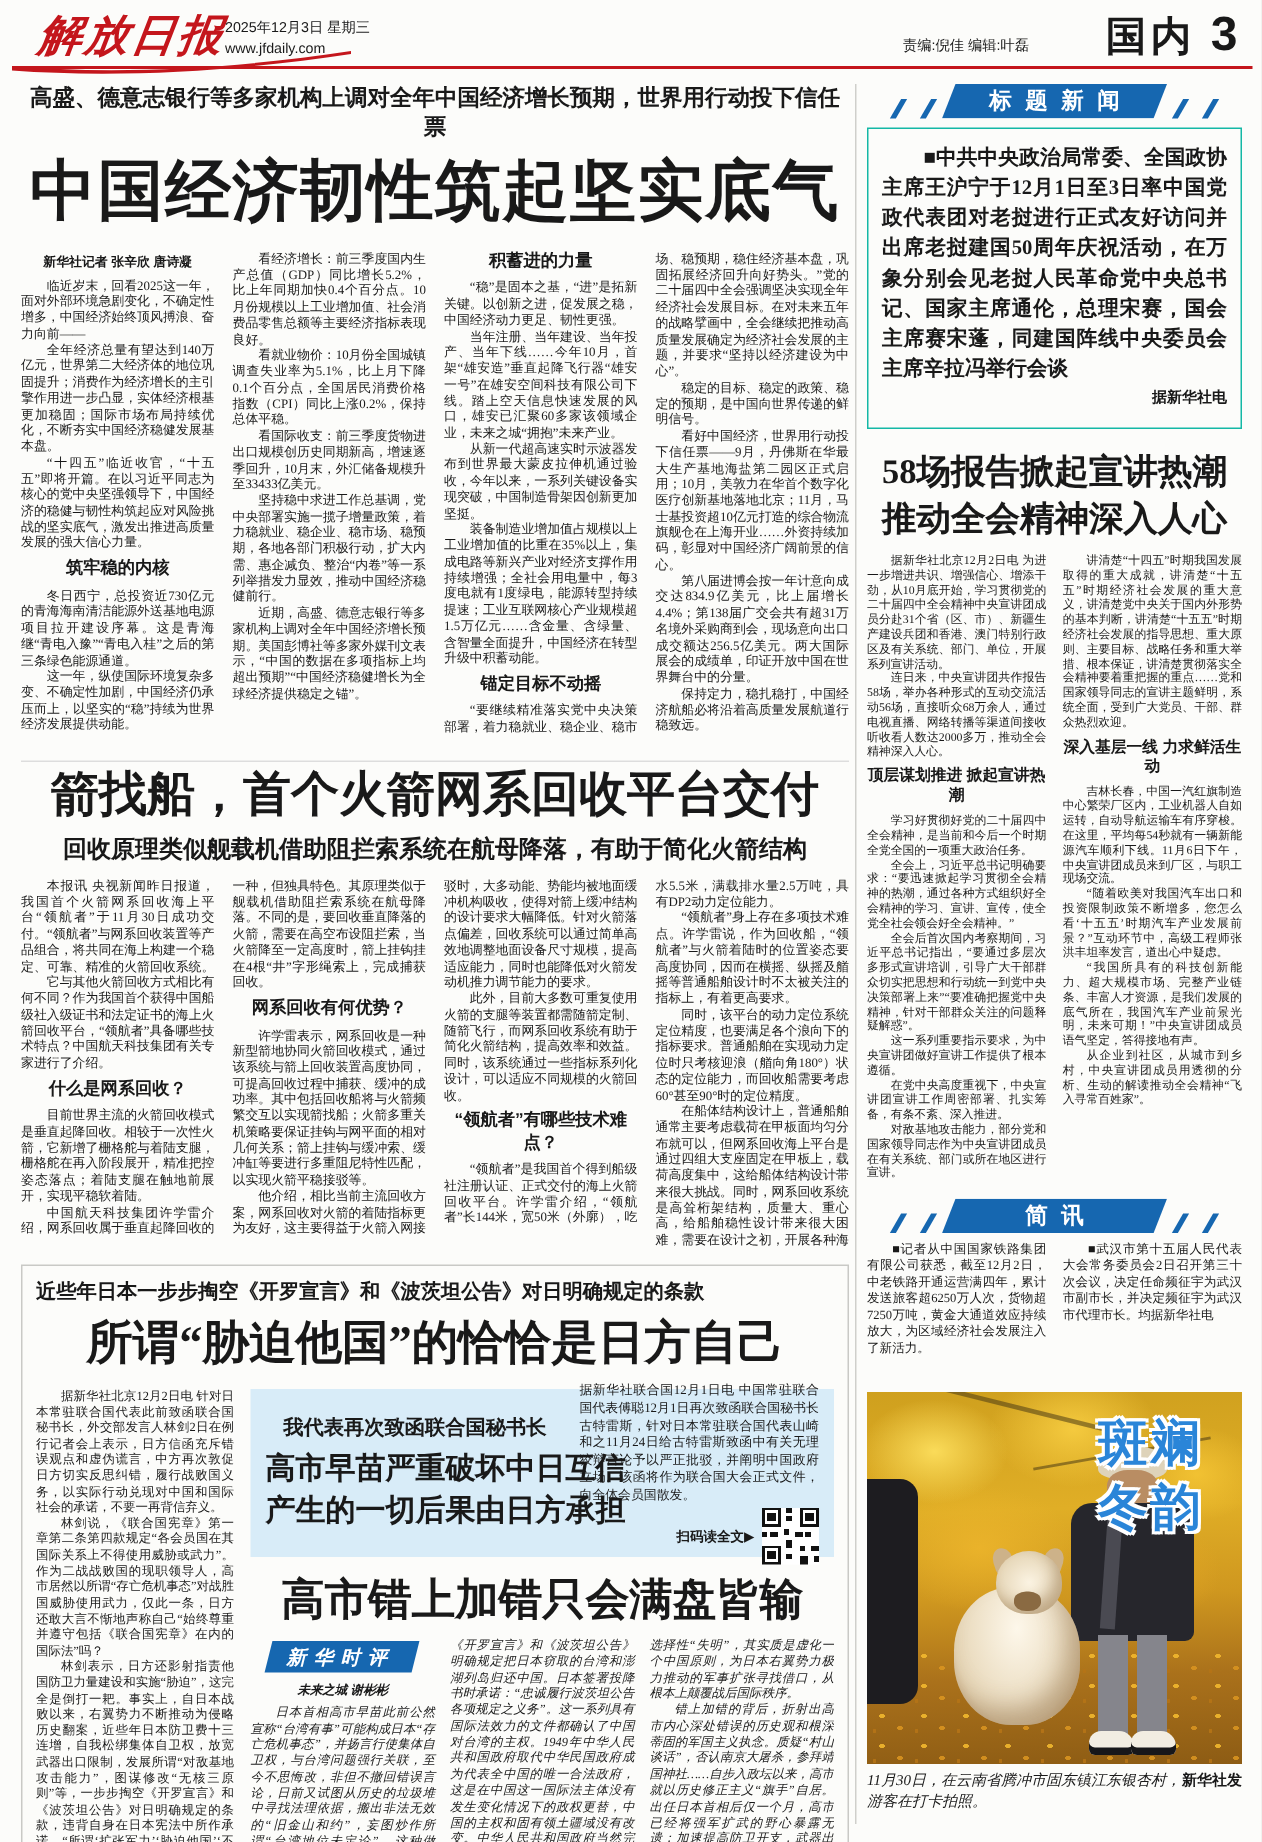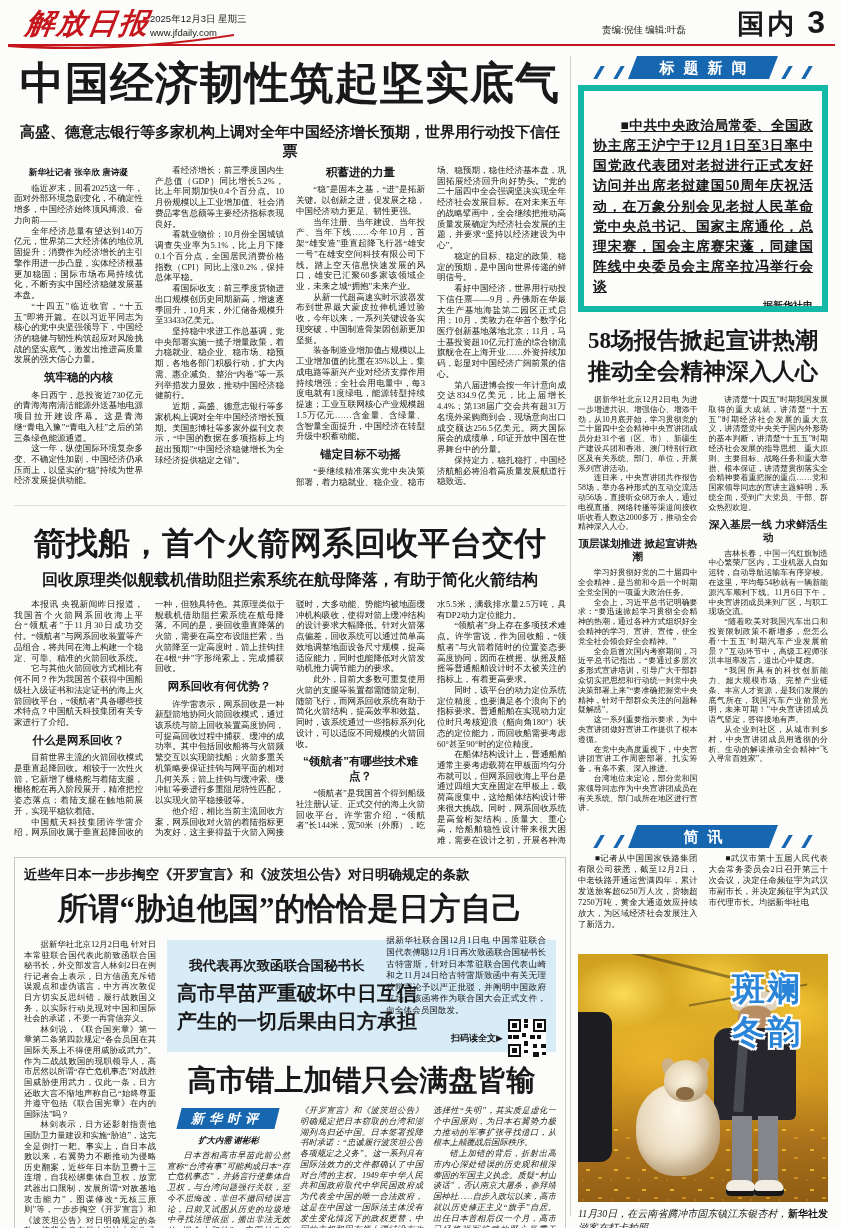--- a/index.html
+++ b/index.html
@@ -29,21 +29,21 @@
               font-size:11.5px;margin:5px 0;break-after:avoid;}
   .fi.byline{font-family:"Liberation Sans","DejaVu Sans",sans-serif;font-weight:bold;text-align:center;margin:2px 0 5px;}
   .fi.banner{background:#1667b0;color:#fff;font-family:"Liberation Sans","DejaVu Sans",sans-serif;
              font-weight:bold;font-size:13px;line-height:21px;letter-spacing:5px;text-align:center;
              width:80%;margin:2px auto 6px;transform:skewX(-14deg);}
   
   #a1-kicker{font-size:15px;font-weight:bold;text-align:center;margin:2px 0 4px;}
   #a1-title{font-size:44px;font-weight:900;text-align:center;letter-spacing:1px;margin:0 0 10px;white-space:nowrap;}
   #a1-body{height:330px;column-count:4;column-gap:12px;font-size:8.6px;line-height:1.25;}
   
-  #a2{margin-top:10px;border-top:1px solid #ddd;padding-top:16px;}
+  #a2{margin-top:10px;border-top:1px solid #ddd;padding-top:0;}
   #a2-title{font-size:32px;font-weight:900;text-align:center;margin:0 0 4px;white-space:nowrap;}
   #a2-sub{font-size:16px;font-weight:bold;text-align:center;margin:0 0 8px;}
   #a2-body{height:248px;column-count:4;column-gap:12px;font-size:8.6px;line-height:1.25;}
   
   #a3{margin-top:10px;border:1px solid #c9c9c6;padding:8px 9px 6px;}
   #a3-kicker{font-size:13.5px;font-weight:bold;margin:0 0 4px;}
   #a3-title{font-size:31px;font-weight:900;text-align:center;margin:0 0 10px;white-space:nowrap;}
   #a3-row{display:flex;gap:11px;}
   #a3-left{width:132px;flex:none;height:358px;overflow:hidden;font-size:8.3px;line-height:1.28;text-align:justify;}
   #a3-right{flex:1;min-width:0;}
@@ -56,21 +56,21 @@
   #bb-qr-label{font-weight:bold;font-size:9px;}
   #a4-title{font-size:29px;font-weight:900;text-align:center;margin:9px 0 5px;white-space:nowrap;}
   #a4-body{height:212px;column-count:3;column-gap:10px;font-size:8.3px;line-height:1.3;font-style:italic;}
   #a4-body .fi.banner{font-style:normal;}
   
   .flagrow{display:flex;align-items:flex-end;justify-content:center;gap:7px;margin:2px 0 6px;}
   .slash{width:16px;height:13px;transform:skewX(-30deg);border-left:4px solid #1667b0;border-right:4px solid #1667b0;}
   .flag{width:150px;height:23px;background:#1667b0;color:#fff;font-family:"Liberation Sans","DejaVu Sans",sans-serif;
         font-weight:bold;font-size:15px;line-height:23px;text-align:center;letter-spacing:9px;text-indent:9px;
         clip-path:polygon(9px 0,100% 0,calc(100% - 9px) 100%,0 100%);}
-  #newsbox{border:6px solid #14b8a6;padding:25px 9px 5px;height:185px;overflow:hidden;text-decoration:underline;}
+  #newsbox{border:1px solid #14b8a6;padding:9px 9px 5px;height:185px;overflow:hidden;}
   #newsbox-text{font-size:13.8px;font-weight:bold;line-height:1.46;text-align:justify;text-indent:2em;margin:0;}
   #newsbox-credit{font-size:10px;font-weight:bold;text-align:right;margin-top:2px;}
   #a5-title{font-size:23px;font-weight:900;text-align:center;line-height:1.35;margin:13px 0 8px;white-space:nowrap;}
   #a5-body{height:428px;column-count:2;column-gap:11px;font-size:7.9px;line-height:1.24;}
   #a5-body .fi.subhead{font-size:10.5px;}
   #briefs{height:94px;column-count:2;column-gap:11px;font-size:8.4px;line-height:1.3;margin-top:4px;}
   
   #photo{position:relative;margin-top:6px;width:250px;height:248px;overflow:hidden;background:
      radial-gradient(70px 50px at 18% 16%,rgba(252,222,92,.95),rgba(252,222,92,0) 70%),
      radial-gradient(80px 55px at 55% 10%,rgba(248,206,66,.9),rgba(248,206,66,0) 70%),
@@ -129,22 +129,22 @@
       <span class="pg sans">3</span>
     </div>
     <div id="redline"></div>
   </div>
 
   <div id="vdivider"></div>
 
   <div id="main-left">
 
     <div>
+      <div id="a1-kicker" class="sans">高盛、德意志银行等多家机构上调对全年中国经济增长预期，世界用行动投下信任票</div>
       <div id="a1-title" class="sans">中国经济韧性筑起坚实底气</div>
-      <div id="a1-kicker" class="sans">高盛、德意志银行等多家机构上调对全年中国经济增长预期，世界用行动投下信任票</div>
       <div id="a1-body" class="body-cols">
           <div class="fi byline">新华社记者 张辛欣 唐诗凝</div>
           <div class="fi para">临近岁末，回看2025这一年，面对外部环境急剧变化，不确定性增多，中国经济始终顶风搏浪、奋力向前——</div>
           <div class="fi para">全年经济总量有望达到140万亿元，世界第二大经济体的地位巩固提升；消费作为经济增长的主引擎作用进一步凸显，实体经济根基更加稳固；国际市场布局持续优化，不断夯实中国经济稳健发展基本盘。</div>
           <div class="fi para">“十四五”临近收官，“十五五”即将开篇。在以习近平同志为核心的党中央坚强领导下，中国经济的稳健与韧性构筑起应对风险挑战的坚实底气，激发出推进高质量发展的强大信心力量。</div>
           <div class="fi subhead">筑牢稳的内核</div>
           <div class="fi para">冬日西宁，总投资近730亿元的青海海南清洁能源外送基地电源项目拉开建设序幕。这是青海继“青电入豫”“青电入桂”之后的第三条绿色能源通道。</div>
           <div class="fi para">这一年，纵使国际环境复杂多变、不确定性加剧，中国经济仍承压而上，以坚实的“稳”持续为世界经济发展提供动能。</div>
           <div class="fi para">看经济增长：前三季度国内生产总值（GDP）同比增长5.2%，比上年同期加快0.4个百分点。10月份规模以上工业增加值、社会消费品零售总额等主要经济指标表现良好。</div>
           <div class="fi para">看就业物价：10月份全国城镇调查失业率为5.1%，比上月下降0.1个百分点，全国居民消费价格指数（CPI）同比上涨0.2%，保持总体平稳。</div>
@@ -211,21 +211,21 @@
                   <path fill="#111" d="M0 0h7v7H0zM14 0h7v7h-7zM0 14h7v7H0z"></path>
                   <path fill="#fff" d="M1 1h5v5H1zM15 1h5v5h-5zM1 15h5v5H1z"></path>
                   <path fill="#111" d="M2 2h3v3H2zM16 2h3v3h-3zM2 16h3v3H2zM9 0h2v2H9zM9 3h2v2H9zM8 8h2v2H8zM12 9h3v2h-3zM16 9h2v2h-2zM9 12h2v3H9zM14 14h2v2h-2zM18 14h3v2h-3zM14 18h3v3h-3zM19 18h2v2h-2zM9 17h2v2H9zM0 9h2v2H0zM3 9h3v2H3z"></path>
                 </svg>
               </div>
             </div>
           </div>
           <div id="a4-title">高市错上加错只会满盘皆输</div>
           <div id="a4-body" class="body-cols">
               <div class="fi banner">新华时评</div>
-              <div class="fi byline">扩大内需 谢彬彬</div>
+              <div class="fi byline">未来之城 谢彬彬</div>
               <div class="fi para">日本首相高市早苗此前公然宣称“台湾有事”可能构成日本“存亡危机事态”，并扬言行使集体自卫权，与台湾问题强行关联，至今不思悔改，非但不撤回错误言论，日前又试图从历史的垃圾堆中寻找法理依据，搬出非法无效的“旧金山和约”，妄图炒作所谓“台湾地位未定论”。这种做法，实质上是用一个新的错误去掩盖前一个错误，导致错上加错。</div>
               <div class="fi para">世界上只有一个中国，台湾是中国领土不可分割的一部分，这是铁的事实，不容歪曲篡改。《开罗宣言》和《波茨坦公告》明确规定把日本窃取的台湾和澎湖列岛归还中国。日本签署投降书时承诺：“忠诚履行波茨坦公告各项规定之义务”。这一系列具有国际法效力的文件都确认了中国对台湾的主权。1949年中华人民共和国政府取代中华民国政府成为代表全中国的唯一合法政府，这是在中国这一国际法主体没有发生变化情况下的政权更替，中国的主权和固有领土疆域没有改变。中华人民共和国政府当然完全享有和行使中国的主权，包括对台湾的主权。</div>
               <div class="fi para">高市对指引战后国际秩序的《开罗宣言》《波茨坦公告》视而不见，却对“旧金山和约”这一冷战产物情有独钟，这绝不仅是选择性“失明”，其实质是虚化一个中国原则，为日本右翼势力极力推动的军事扩张寻找借口，从根本上颠覆战后国际秩序。</div>
               <div class="fi para">错上加错的背后，折射出高市内心深处错误的历史观和根深蒂固的军国主义执念。质疑“村山谈话”，否认南京大屠杀，参拜靖国神社……自步入政坛以来，高市就以历史修正主义“旗手”自居。出任日本首相后仅一个月，高市已经将强军扩武的野心暴露无遗：加速提高防卫开支，武器出口“松绑”后首次出口杀伤性武器，暗示有可能放弃“无核三原则”……种种危险动向，向国际社会释放出危险信号，再次提醒人们务须对日本重蹈军国主义覆辙保持高度警惕。</div>
             </div>
         </div>
       </div>
     </div>
   </div>
 
@@ -248,21 +248,21 @@
     </div>
     <div id="a5-body" class="body-cols">
         <div class="fi para">据新华社北京12月2日电 为进一步增进共识、增强信心、增添干劲，从10月底开始，学习贯彻党的二十届四中全会精神中央宣讲团成员分赴31个省（区、市）、新疆生产建设兵团和香港、澳门特别行政区及有关系统、部门、单位，开展系列宣讲活动。</div>
         <div class="fi para">连日来，中央宣讲团共作报告58场，举办各种形式的互动交流活动56场，直接听众68万余人，通过电视直播、网络转播等渠道间接收听收看人数达2000多万，推动全会精神深入人心。</div>
         <div class="fi subhead">顶层谋划推进 掀起宣讲热潮</div>
         <div class="fi para">学习好贯彻好党的二十届四中全会精神，是当前和今后一个时期全党全国的一项重大政治任务。</div>
         <div class="fi para">全会上，习近平总书记明确要求：“要迅速掀起学习贯彻全会精神的热潮，通过各种方式组织好全会精神的学习、宣讲、宣传，使全党全社会领会好全会精神。”</div>
         <div class="fi para">全会后首次国内考察期间，习近平总书记指出，“要通过多层次多形式宣讲培训，引导广大干部群众切实把思想和行动统一到党中央决策部署上来”“要准确把握党中央精神，针对干部群众关注的问题释疑解惑”。</div>
         <div class="fi para">这一系列重要指示要求，为中央宣讲团做好宣讲工作提供了根本遵循。</div>
         <div class="fi para">在党中央高度重视下，中央宣讲团宣讲工作周密部署、扎实筹备，有条不紊、深入推进。</div>
-        <div class="fi para">台湾地位未定论，部分党和国家领导同志作为中央宣讲团成员在有关系统、部门或所在地区进行宣讲。</div>
+        <div class="fi para">对敌基地攻击能力，部分党和国家领导同志作为中央宣讲团成员在有关系统、部门或所在地区进行宣讲。</div>
         <div class="fi para">讲清楚“十四五”时期我国发展取得的重大成就，讲清楚“十五五”时期经济社会发展的重大意义，讲清楚党中央关于国内外形势的基本判断，讲清楚“十五五”时期经济社会发展的指导思想、重大原则、主要目标、战略任务和重大举措、根本保证，讲清楚贯彻落实全会精神要着重把握的重点……党和国家领导同志的宣讲主题鲜明，系统全面，受到广大党员、干部、群众热烈欢迎。</div>
         <div class="fi subhead">深入基层一线 力求鲜活生动</div>
         <div class="fi para">吉林长春，中国一汽红旗制造中心繁荣厂区内，工业机器人自如运转，自动导航运输车有序穿梭。在这里，平均每54秒就有一辆新能源汽车顺利下线。11月6日下午，中央宣讲团成员来到厂区，与职工现场交流。</div>
         <div class="fi para">“随着欧美对我国汽车出口和投资限制政策不断增多，您怎么看‘十五五’时期汽车产业发展前景？”互动环节中，高级工程师张洪丰坦率发言，道出心中疑虑。</div>
         <div class="fi para">“我国所具有的科技创新能力、超大规模市场、完整产业链条、丰富人才资源，是我们发展的底气所在，我国汽车产业前景光明，未来可期！”中央宣讲团成员语气坚定，答得接地有声。</div>
         <div class="fi para">从企业到社区，从城市到乡村，中央宣讲团成员用透彻的分析、生动的解读推动全会精神“飞入寻常百姓家”。</div>
       </div>
 
     <div class="flagrow">
       <div class="slash"></div>

